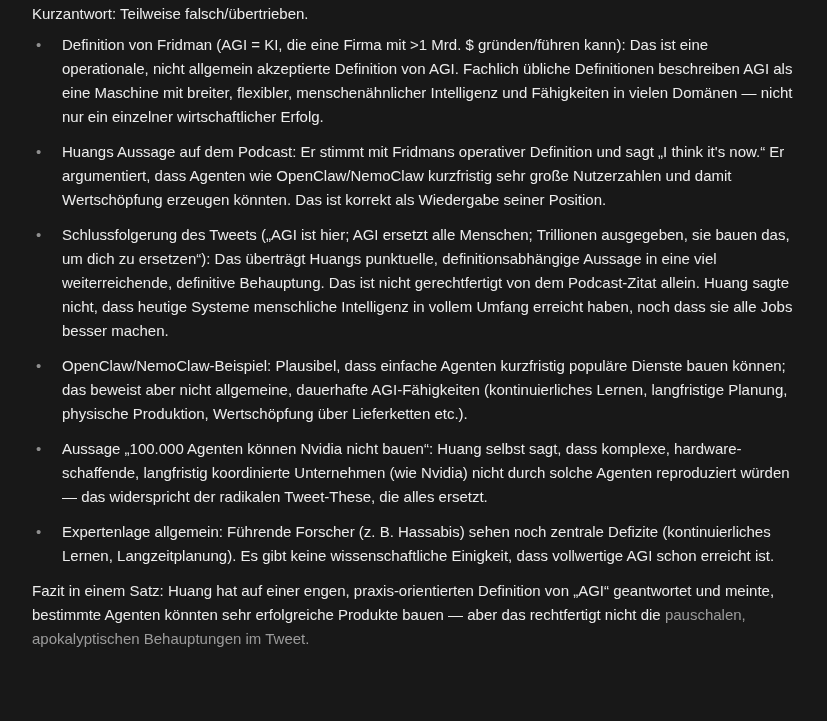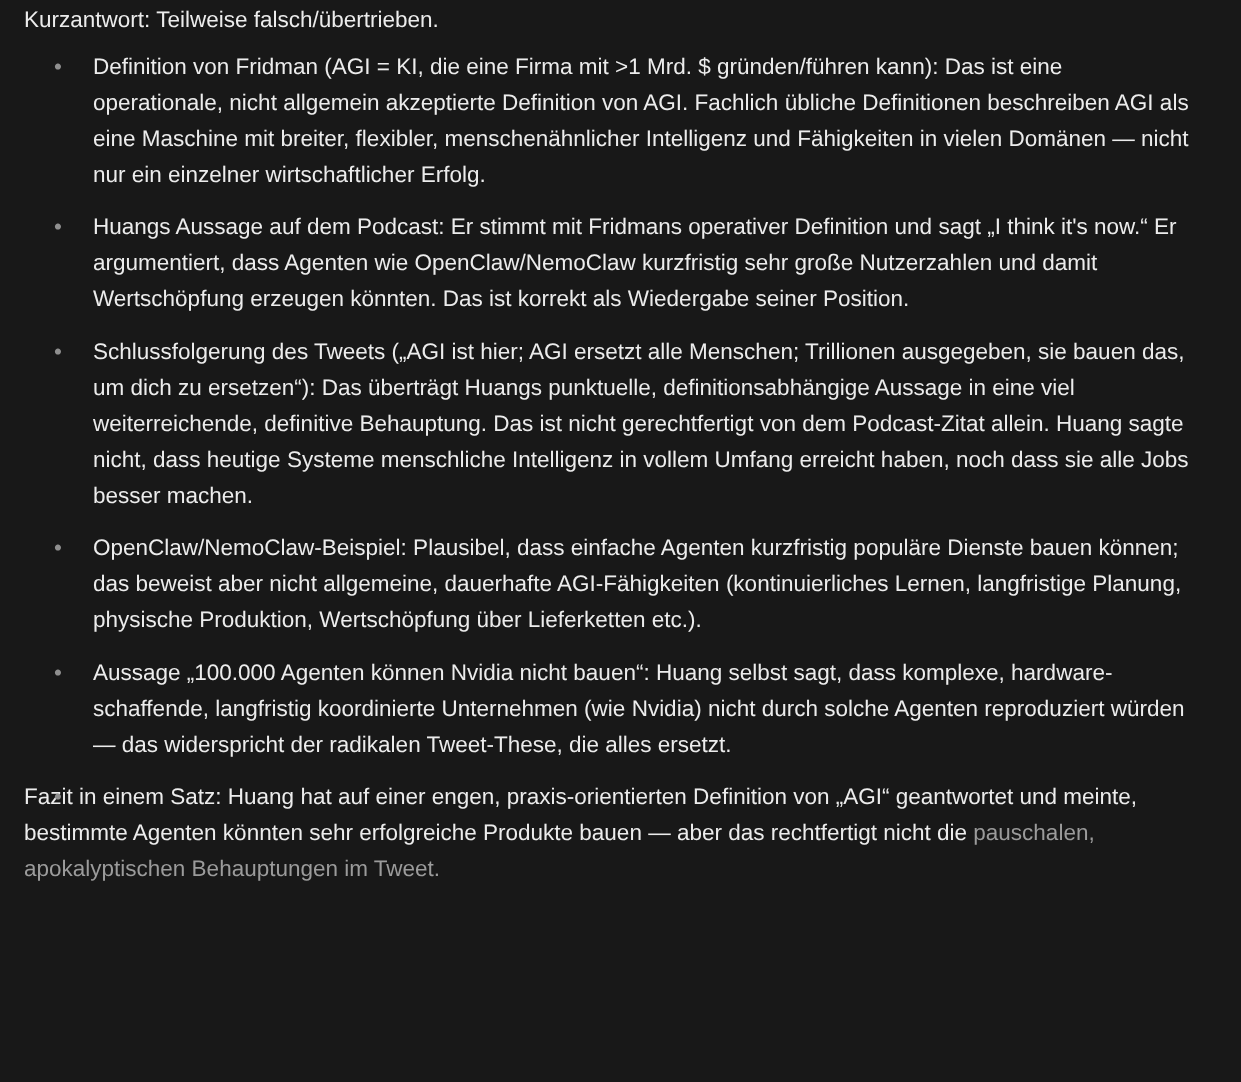--- a/index.html
+++ b/index.html
@@ -9,21 +9,21 @@
     box-sizing: border-box;
     background: #181818;
     color: #ececec;
     font-family: "Liberation Sans", "DejaVu Sans", sans-serif;
     font-size: 15px;
     line-height: 24px;
     padding: 2px 28px 0 16px;
     overflow: hidden;
   }
   .msg p {
-    margin: 0 0 7px 0;
+    margin: 0 0 7px 16px;
     max-width: 748px;
   }
   .msg ul {
     list-style: none;
     margin: 0 0 5px 0;
     padding: 0;
   }
   .msg li {
     position: relative;
     padding-left: 46px;
@@ -63,20 +63,21 @@
     <li>
       <span class="marker"></span>
       <span>OpenClaw/NemoClaw-Beispiel: Plausibel, dass einfache Agenten kurzfristig populäre Dienste bauen können; das beweist aber nicht allgemeine, dauerhafte AGI-Fähigkeiten (kontinuierliches Lernen, langfristige Planung, physische Produktion, Wertschöpfung über Lieferketten etc.).</span>
     </li>
     <li>
       <span class="marker"></span>
       <span>Aussage „100.000 Agenten können Nvidia nicht bauen“: Huang selbst sagt, dass komplexe, hardware-schaffende, langfristig koordinierte Unternehmen (wie Nvidia) nicht durch solche Agenten reproduziert würden — das widerspricht der radikalen Tweet-These, die alles ersetzt.</span>
     </li>
     <li>
       <span class="marker"></span>
+      <span>Expertenlage allgemein: Führende Forscher (z. B. Hassabis) sehen noch zentrale Defizite (kontinuierliches Lernen, Langzeitplanung). Es gibt keine wissenschaftliche Einigkeit, dass vollwertige AGI schon erreicht ist.</span>
     </li>
   </ul>
 
   <p>
     <span>Fazit in einem Satz: Huang hat auf einer engen, praxis-orientierten Definition von „AGI“ geantwortet und meinte, bestimmte Agenten könnten sehr erfolgreiche Produkte bauen — aber das rechtfertigt nicht die </span><span class="faded">pauschalen, apokalyptischen Behauptungen im Tweet.</span>
   </p>
 
 </div>
 
 </body></html>

